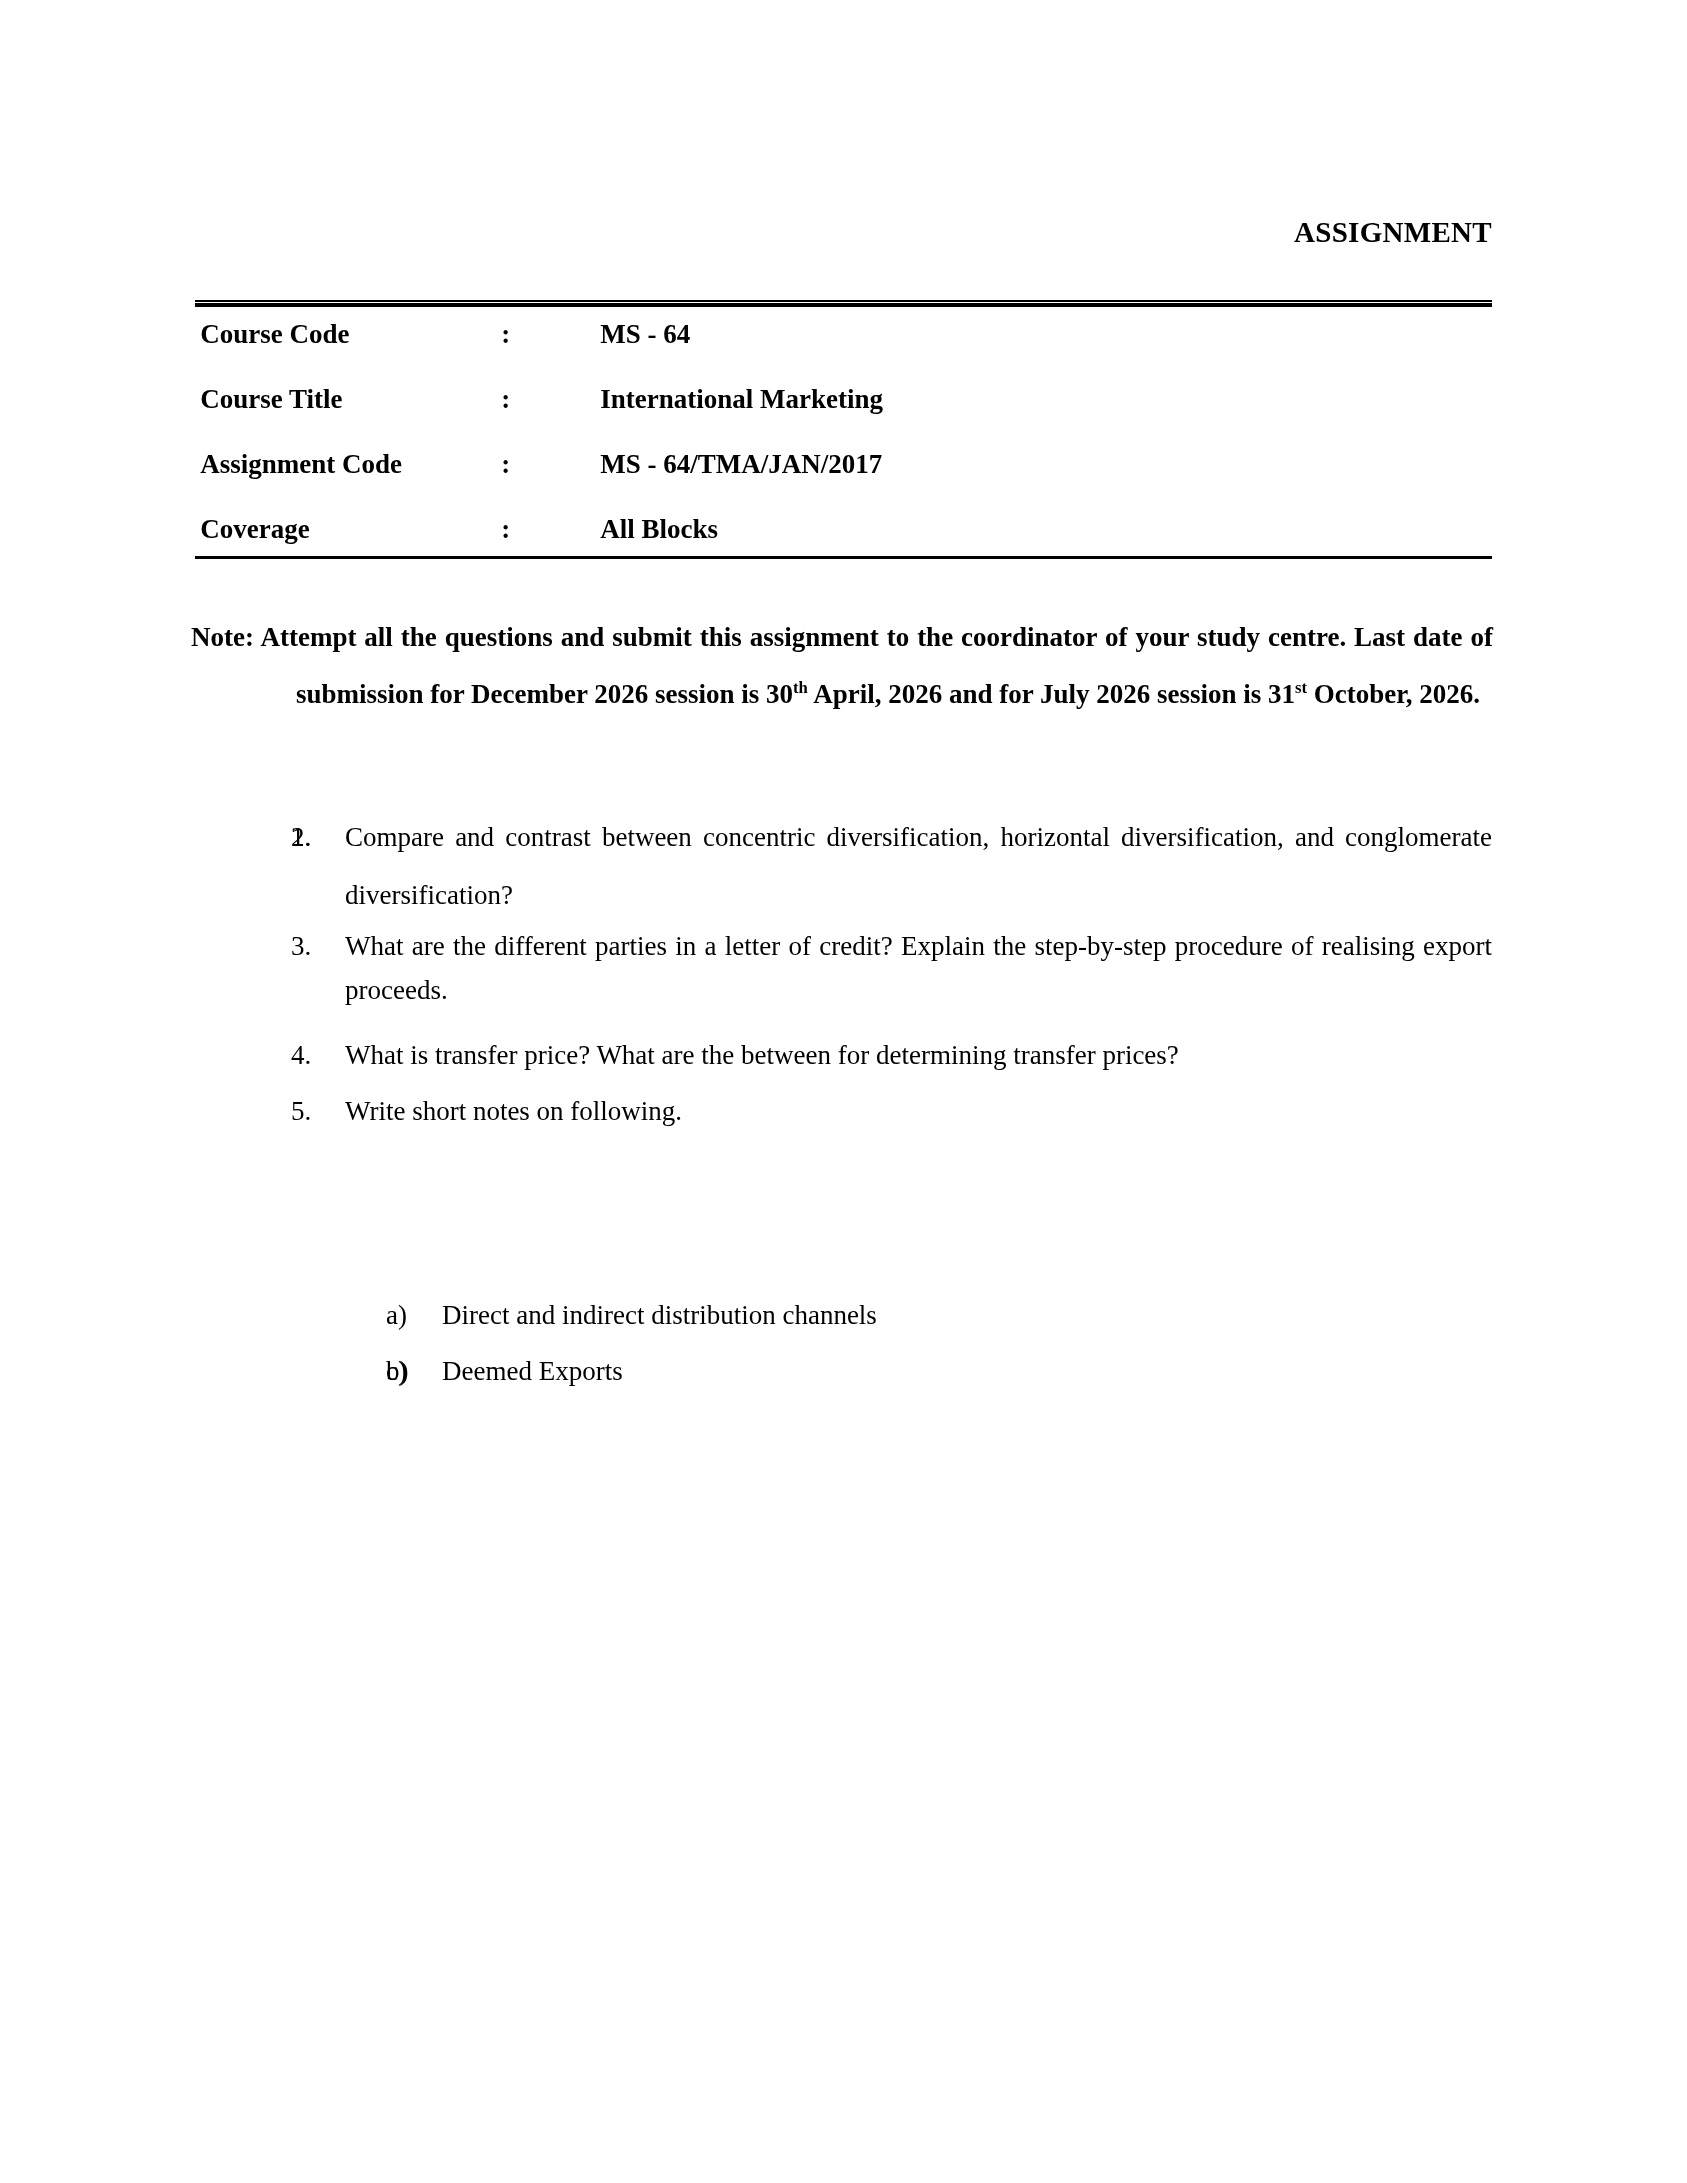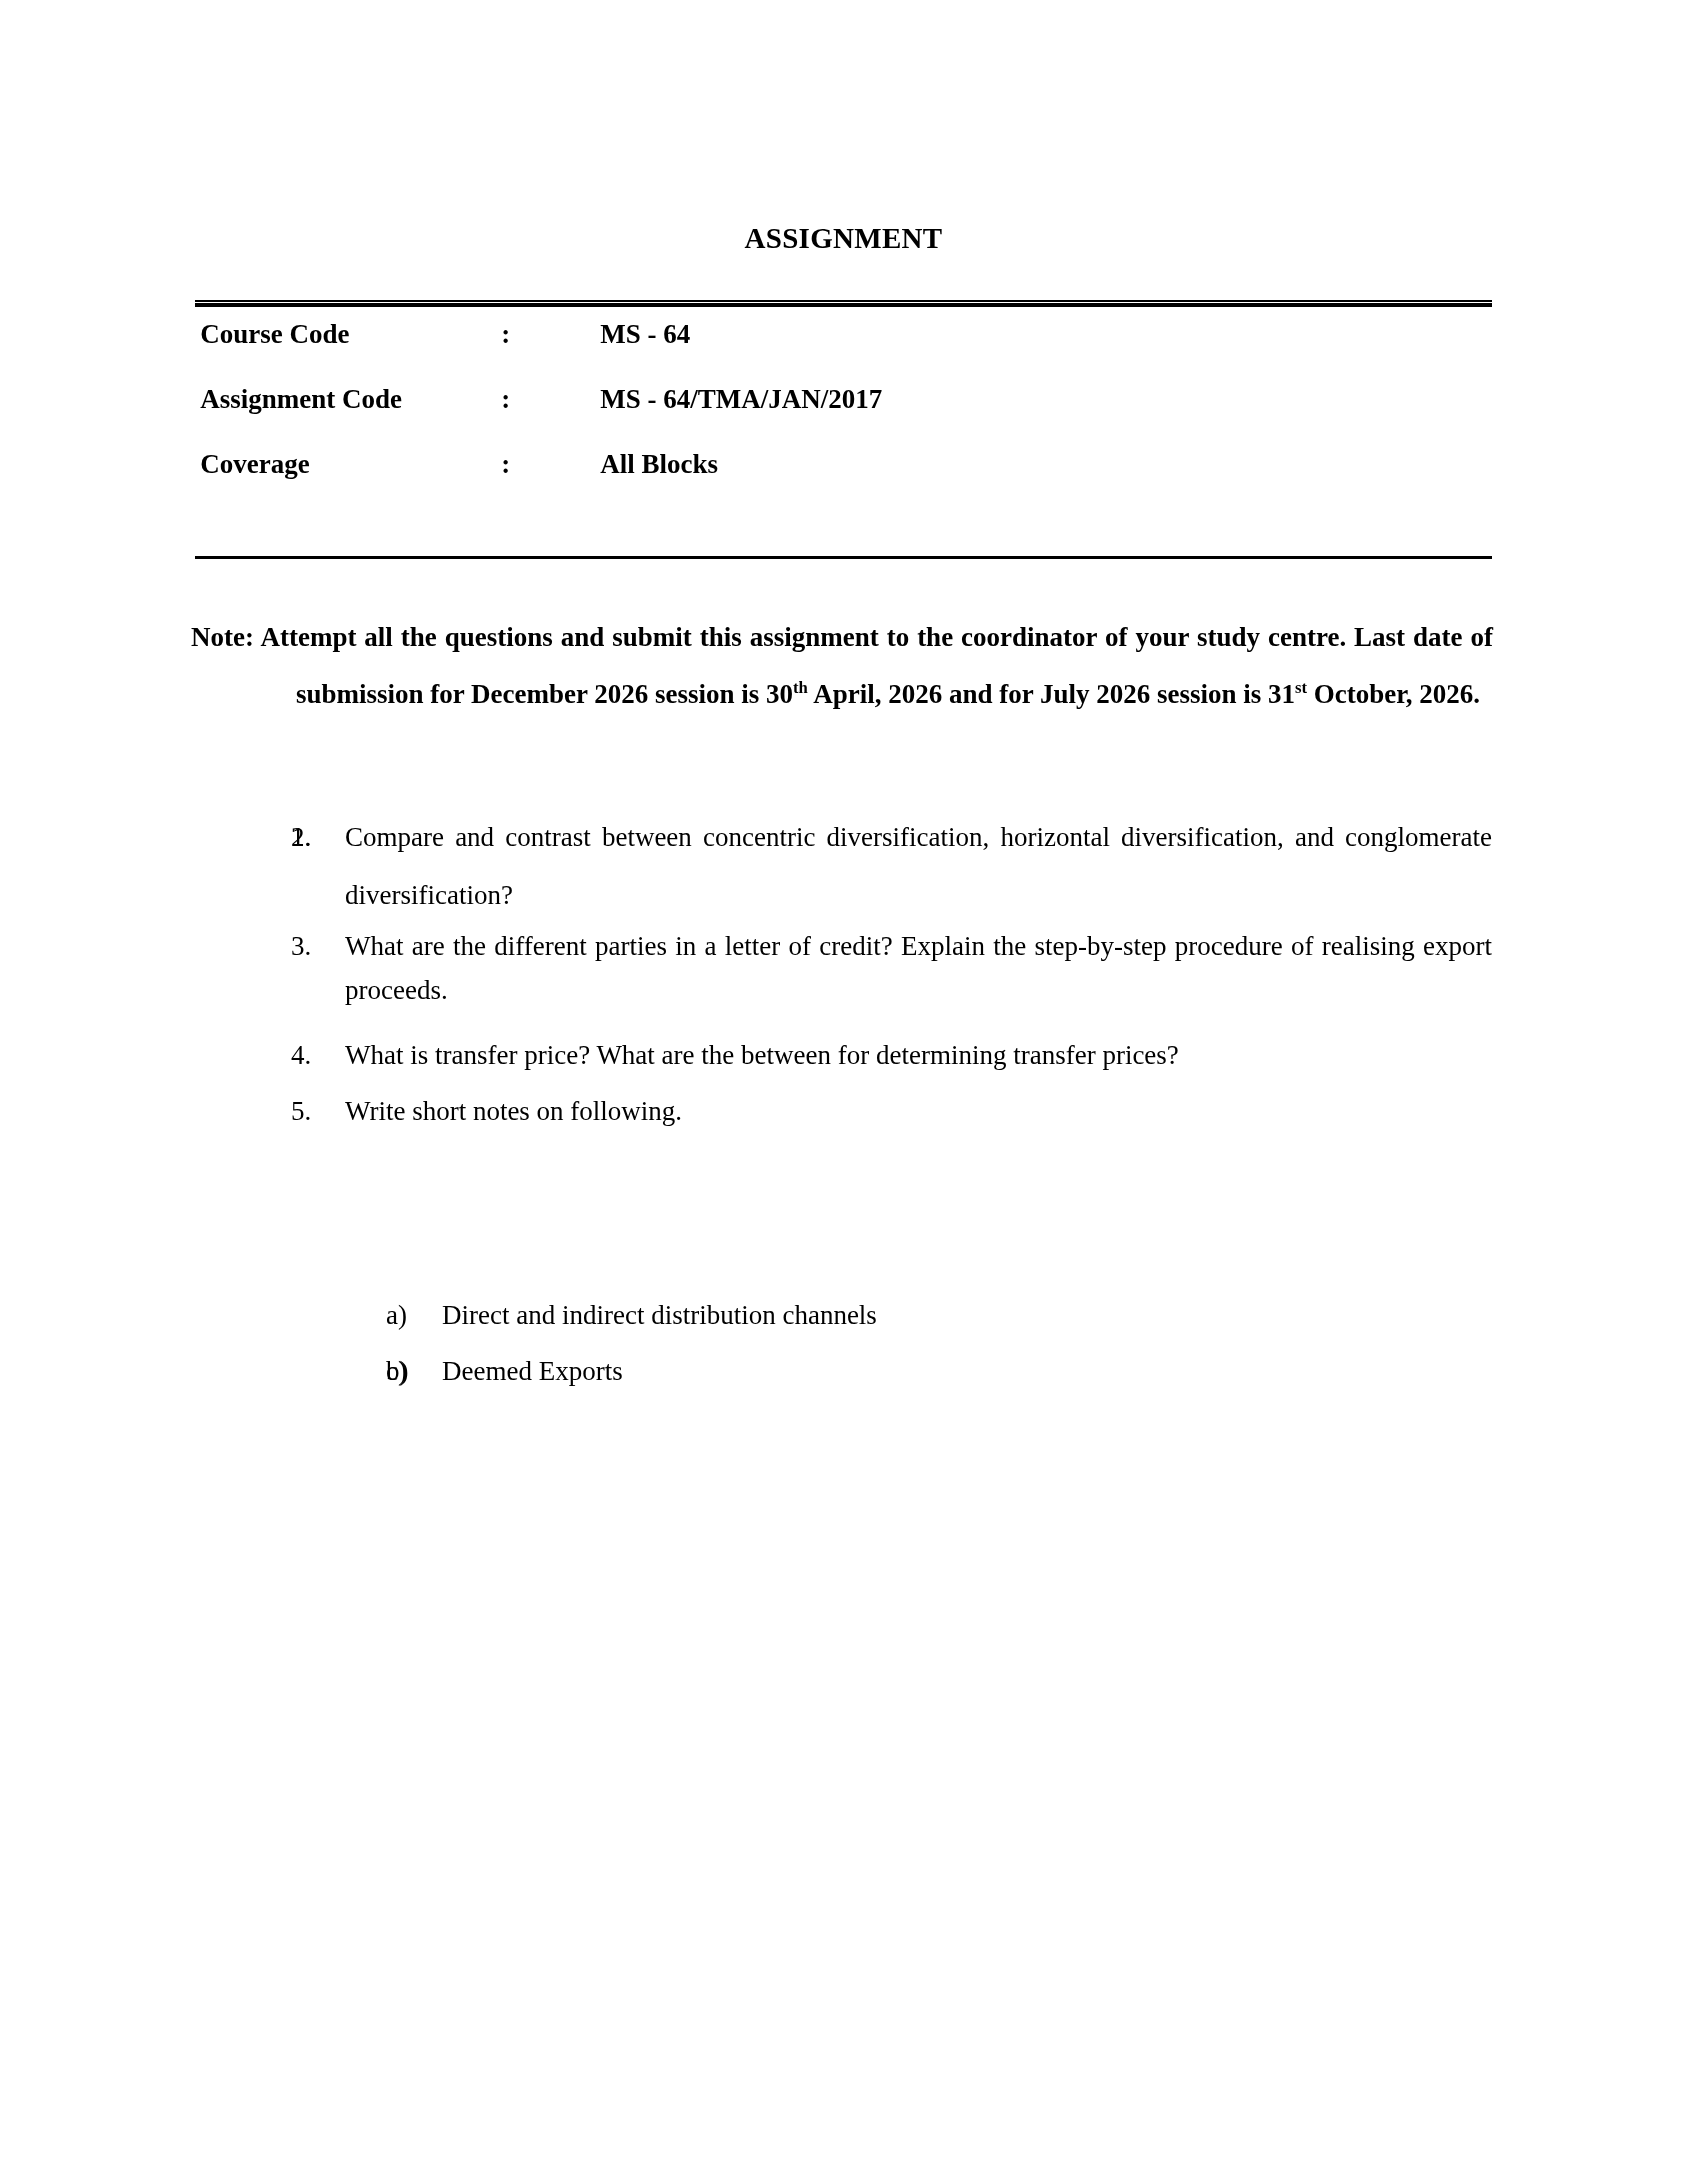--- a/index.html
+++ b/index.html
@@ -18,23 +18,23 @@
     height: 2183px;
     background: #ffffff;
     overflow: hidden;
     box-sizing: border-box;
   }
 
   
   .doc-title {
     position: absolute;
     left: 195px;
-    top: 222px;
-    width: 1297px;
-    text-align: center;
+    top: 216px;
+    width: 1297px;
+    text-align: right;
     font-weight: bold;
     font-size: 29px;
     letter-spacing: 0.3px;
     line-height: 1.15;
   }
 
   
   .meta-table {
     position: absolute;
     left: 195px;
@@ -181,20 +181,25 @@
   </div>
 
   <table class="meta-table">
     <tbody>
       <tr class="meta-row">
         <td class="meta-label">Course Code</td>
         <td class="meta-colon">:</td>
         <td class="meta-value">MS - 64</td>
       </tr>
       <tr class="meta-row">
+        <td class="meta-label">Course Title</td>
+        <td class="meta-colon">:</td>
+        <td class="meta-value">International Marketing</td>
+      </tr>
+      <tr class="meta-row">
         <td class="meta-label">Assignment Code</td>
         <td class="meta-colon">:</td>
         <td class="meta-value">MS - 64/TMA/JAN/2017</td>
       </tr>
       <tr class="meta-row">
         <td class="meta-label">Coverage</td>
         <td class="meta-colon">:</td>
         <td class="meta-value">All Blocks</td>
       </tr>
     </tbody>

